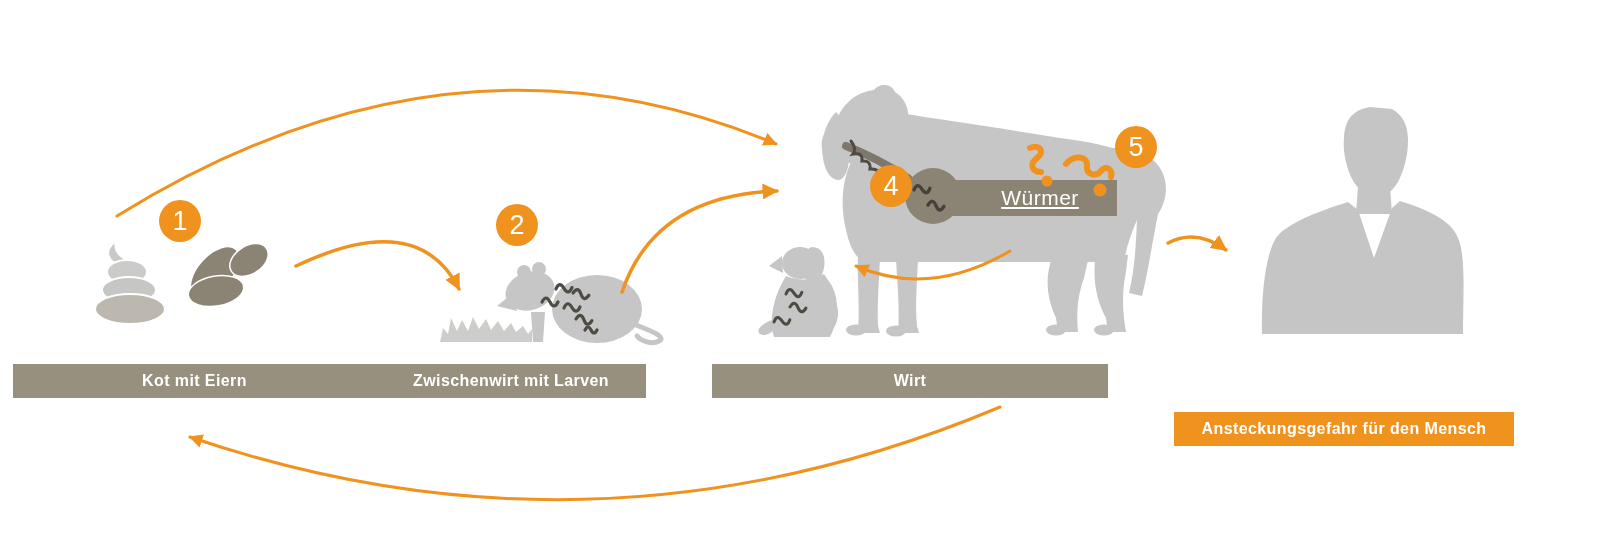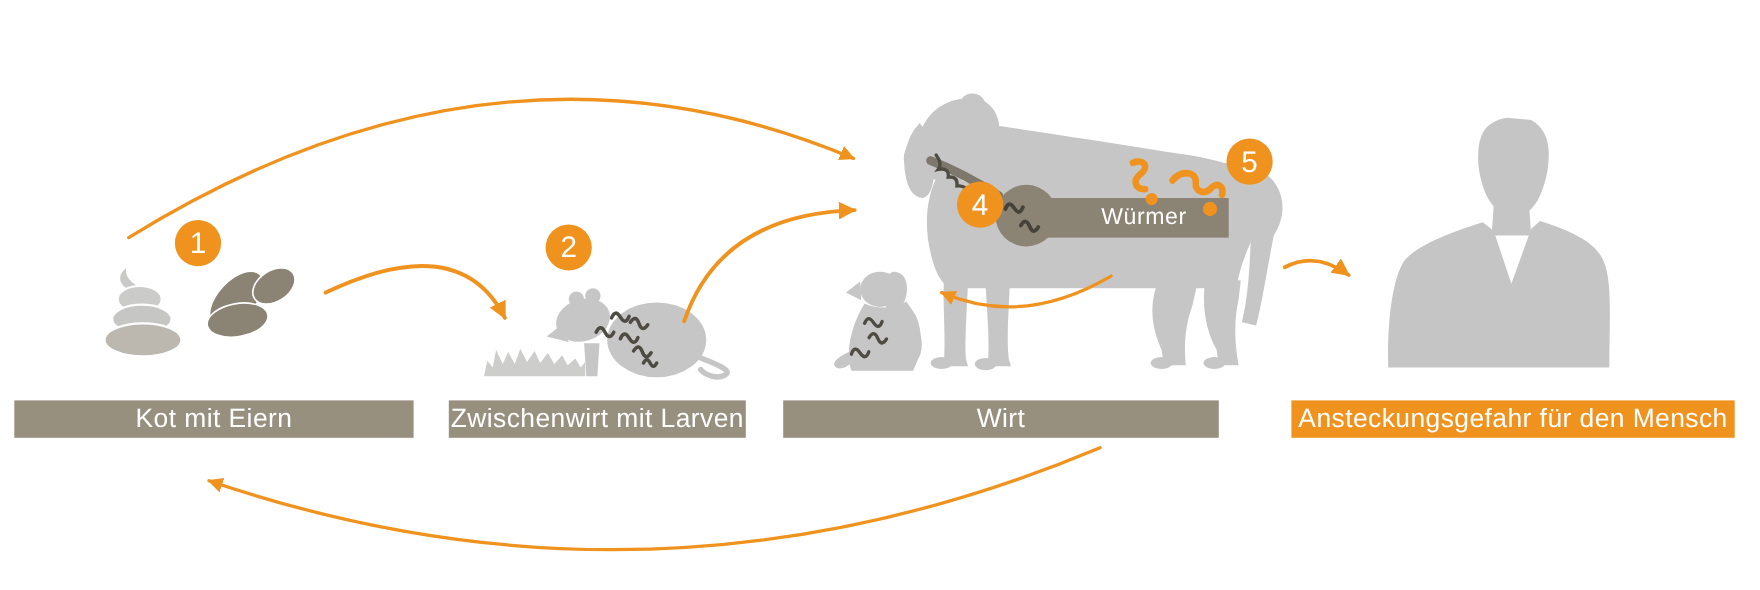--- a/index.html
+++ b/index.html
@@ -18,33 +18,33 @@
     font-size:27px;font-weight:400;line-height:1;
     user-select:none;
   }
   .badge-1{left:159px;top:200px;}
   .badge-2{left:496px;top:204px;}
   .badge-4{left:870px;top:165px;}
   .badge-5{left:1115px;top:126px;}
   .bar{
     position:absolute;top:364px;height:34px;
     display:flex;align-items:center;justify-content:center;
-    color:#ffffff;font-size:24px;font-weight:400;letter-spacing:0.4px;
+    color:#ffffff;font-size:16px;font-weight:700;letter-spacing:0.4px;
     white-space:nowrap;
   }
   .bar-taupe{background:#97907F;}
   .bar-orange{background:#F0921E;}
   .bar-1{left:13px;width:363px;}
-  .bar-2{left:408px;width:270px;}
+  .bar-2{left:376px;width:270px;}
   .bar-3{left:712px;width:396px;}
-  .bar-4{left:1174px;width:403px;}
+  .bar-4{left:1174px;width:340px;margin-top:48px;}
   .band-label{
     position:absolute;left:958px;top:180px;width:164px;height:36px;
     display:flex;align-items:center;justify-content:center;
-    color:#ffffff;font-size:21px;letter-spacing:0.5px;
+    color:#ffffff;font-size:21px;letter-spacing:0.5px;text-decoration:underline;
   }
 </style>
 </head>
 <body>
 
 <div class="canvas">
 
   <svg class="layer" width="1600" height="536" viewBox="0 0 1600 536">
     <defs>
       <marker id="ah" viewBox="0 0 10 10" refX="9" refY="5" markerWidth="4.6" markerHeight="4.6" orient="auto-start-reverse">

